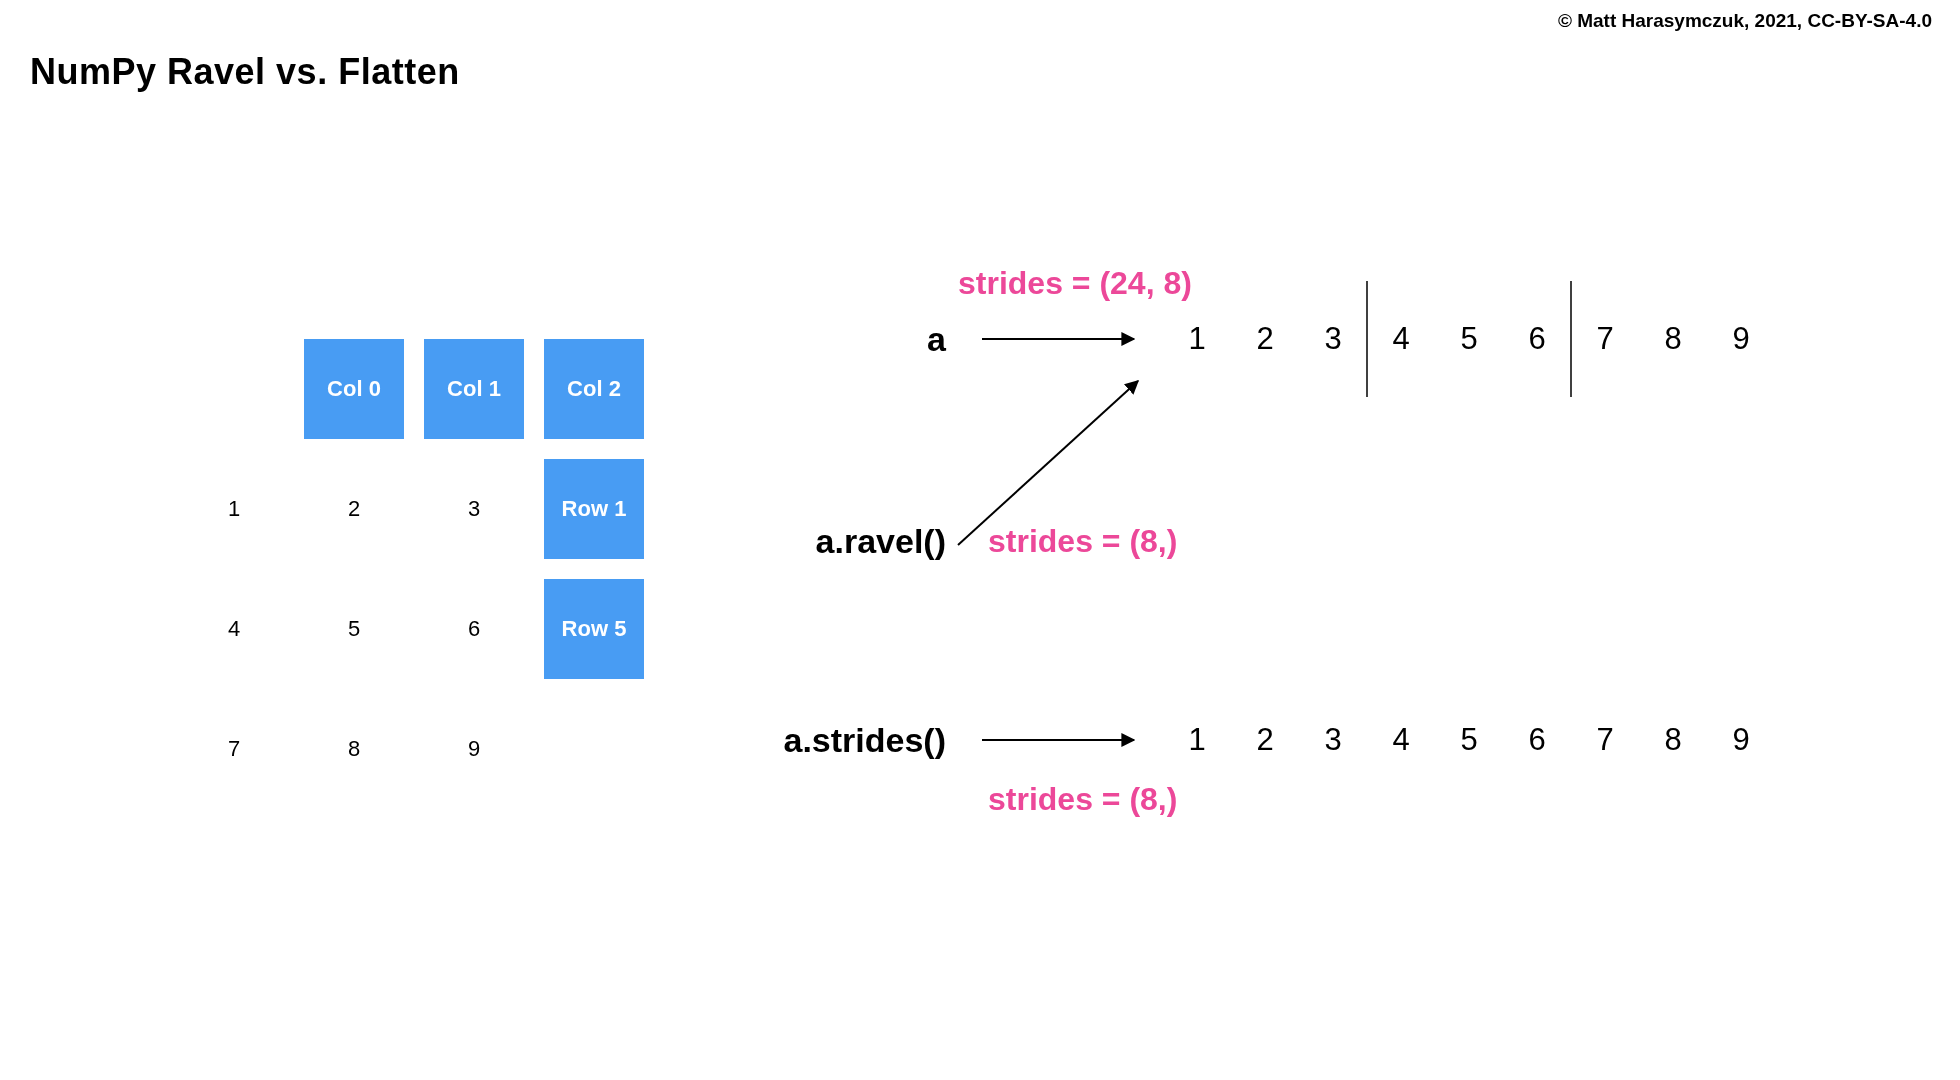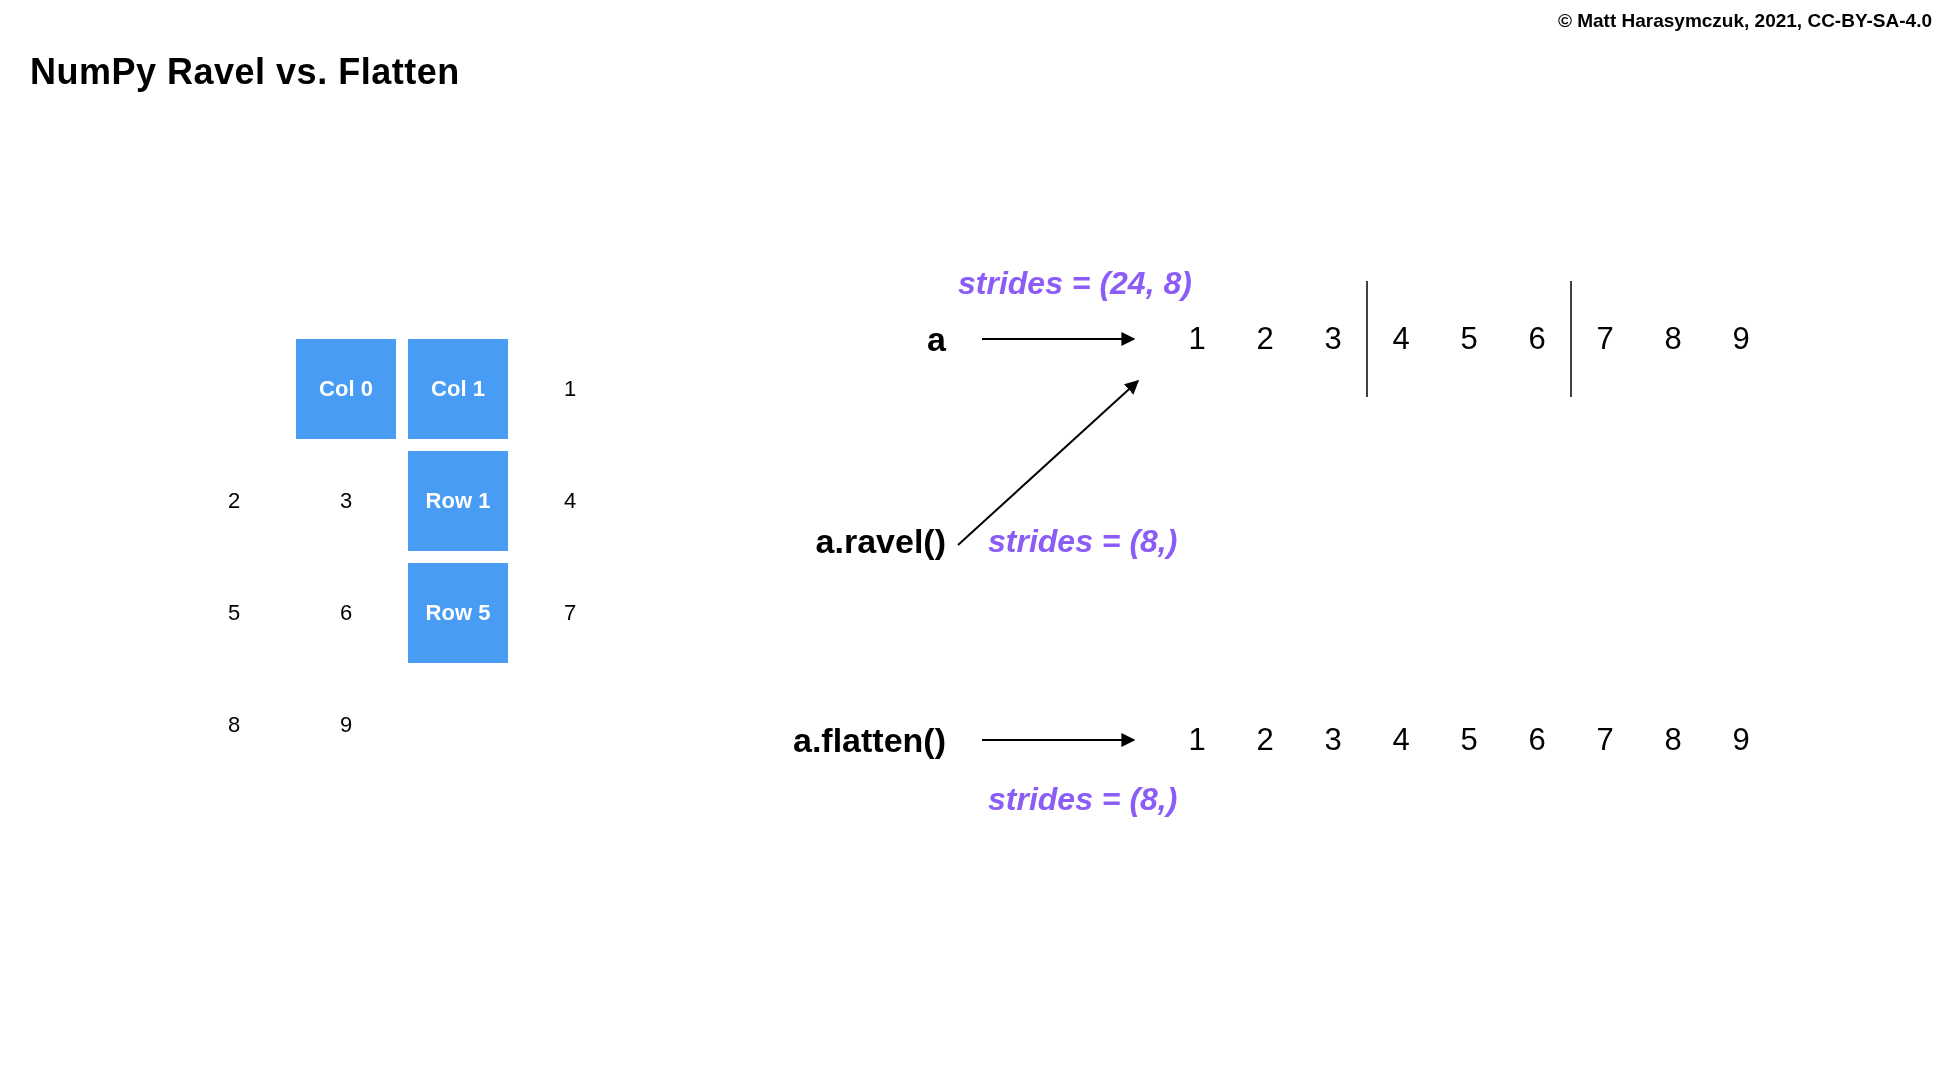--- a/index.html
+++ b/index.html
@@ -17,37 +17,37 @@
     right: 28px; top: 10px;
     font-size: 19px; font-weight: bold; white-space: nowrap; text-align: right;
   }
 
   
   .matrix {
     left: 184px; top: 339px;
     display: grid;
     grid-template-columns: 100px 100px 100px 100px;
     grid-template-rows: 100px 100px 100px 100px;
-    gap: 12px;
+    gap: 20px;
     background: transparent;
   }
   .mcell {
     display: flex; align-items: center; justify-content: center;
     font-size: 22px;
   }
   .mcell.head {
     background: #489CF3; color: #ffffff; font-weight: bold;
   }
   .mcell.corner { background: transparent; }
   .mcell.data { background: #ffffff; color: #000; font-weight: normal; }
 
   
   .strides {
-    color: #8b5cf6; font-size: 32px; font-weight: bold;
-    height: 40px; line-height: 40px; white-space: nowrap; font-style: italic;
+    color: #ec4899; font-size: 32px; font-weight: bold;
+    height: 40px; line-height: 40px; white-space: nowrap;
   }
   .op-label {
     left: 646px; width: 300px; text-align: right;
     font-size: 34px; font-weight: bold;
     height: 40px; line-height: 40px; white-space: nowrap;
   }
   .mem-row {
     left: 1163px; width: 612px; height: 40px;
     display: flex;
   }
@@ -60,20 +60,21 @@
 </head>
 <body>
 
 <div class="abs page-title">NumPy Ravel vs. Flatten</div>
 <div class="abs copyright">© Matt Harasymczuk, 2021, CC-BY-SA-4.0</div>
 
 <div class="abs matrix">
   <div class="mcell corner"></div>
   <div class="mcell head">Col 0</div>
   <div class="mcell head">Col 1</div>
+  <div class="mcell head">Col 2</div>
 
   <div class="mcell data">1</div>
   <div class="mcell data">2</div>
   <div class="mcell data">3</div>
 
   <div class="mcell head">Row 1</div>
   <div class="mcell data">4</div>
   <div class="mcell data">5</div>
   <div class="mcell data">6</div>
 
@@ -106,21 +107,21 @@
   <span>5</span>
   <span>6</span>
   <span>7</span>
   <span>8</span>
   <span>9</span>
 </div>
 
 <div class="abs op-label" style="top:521px;">a.ravel()</div>
 <div class="abs strides" style="left:988px; top:521px;">strides = (8,)</div>
 
-<div class="abs op-label" style="top:720px;">a.flatten()</div>
+<div class="abs op-label" style="top:720px;">a.strides()</div>
 <div class="abs mem-row" style="top:720px;">
   <span>1</span>
   <span>2</span>
   <span>3</span>
   <span>4</span>
   <span>5</span>
   <span>6</span>
   <span>7</span>
   <span>8</span>
   <span>9</span>

